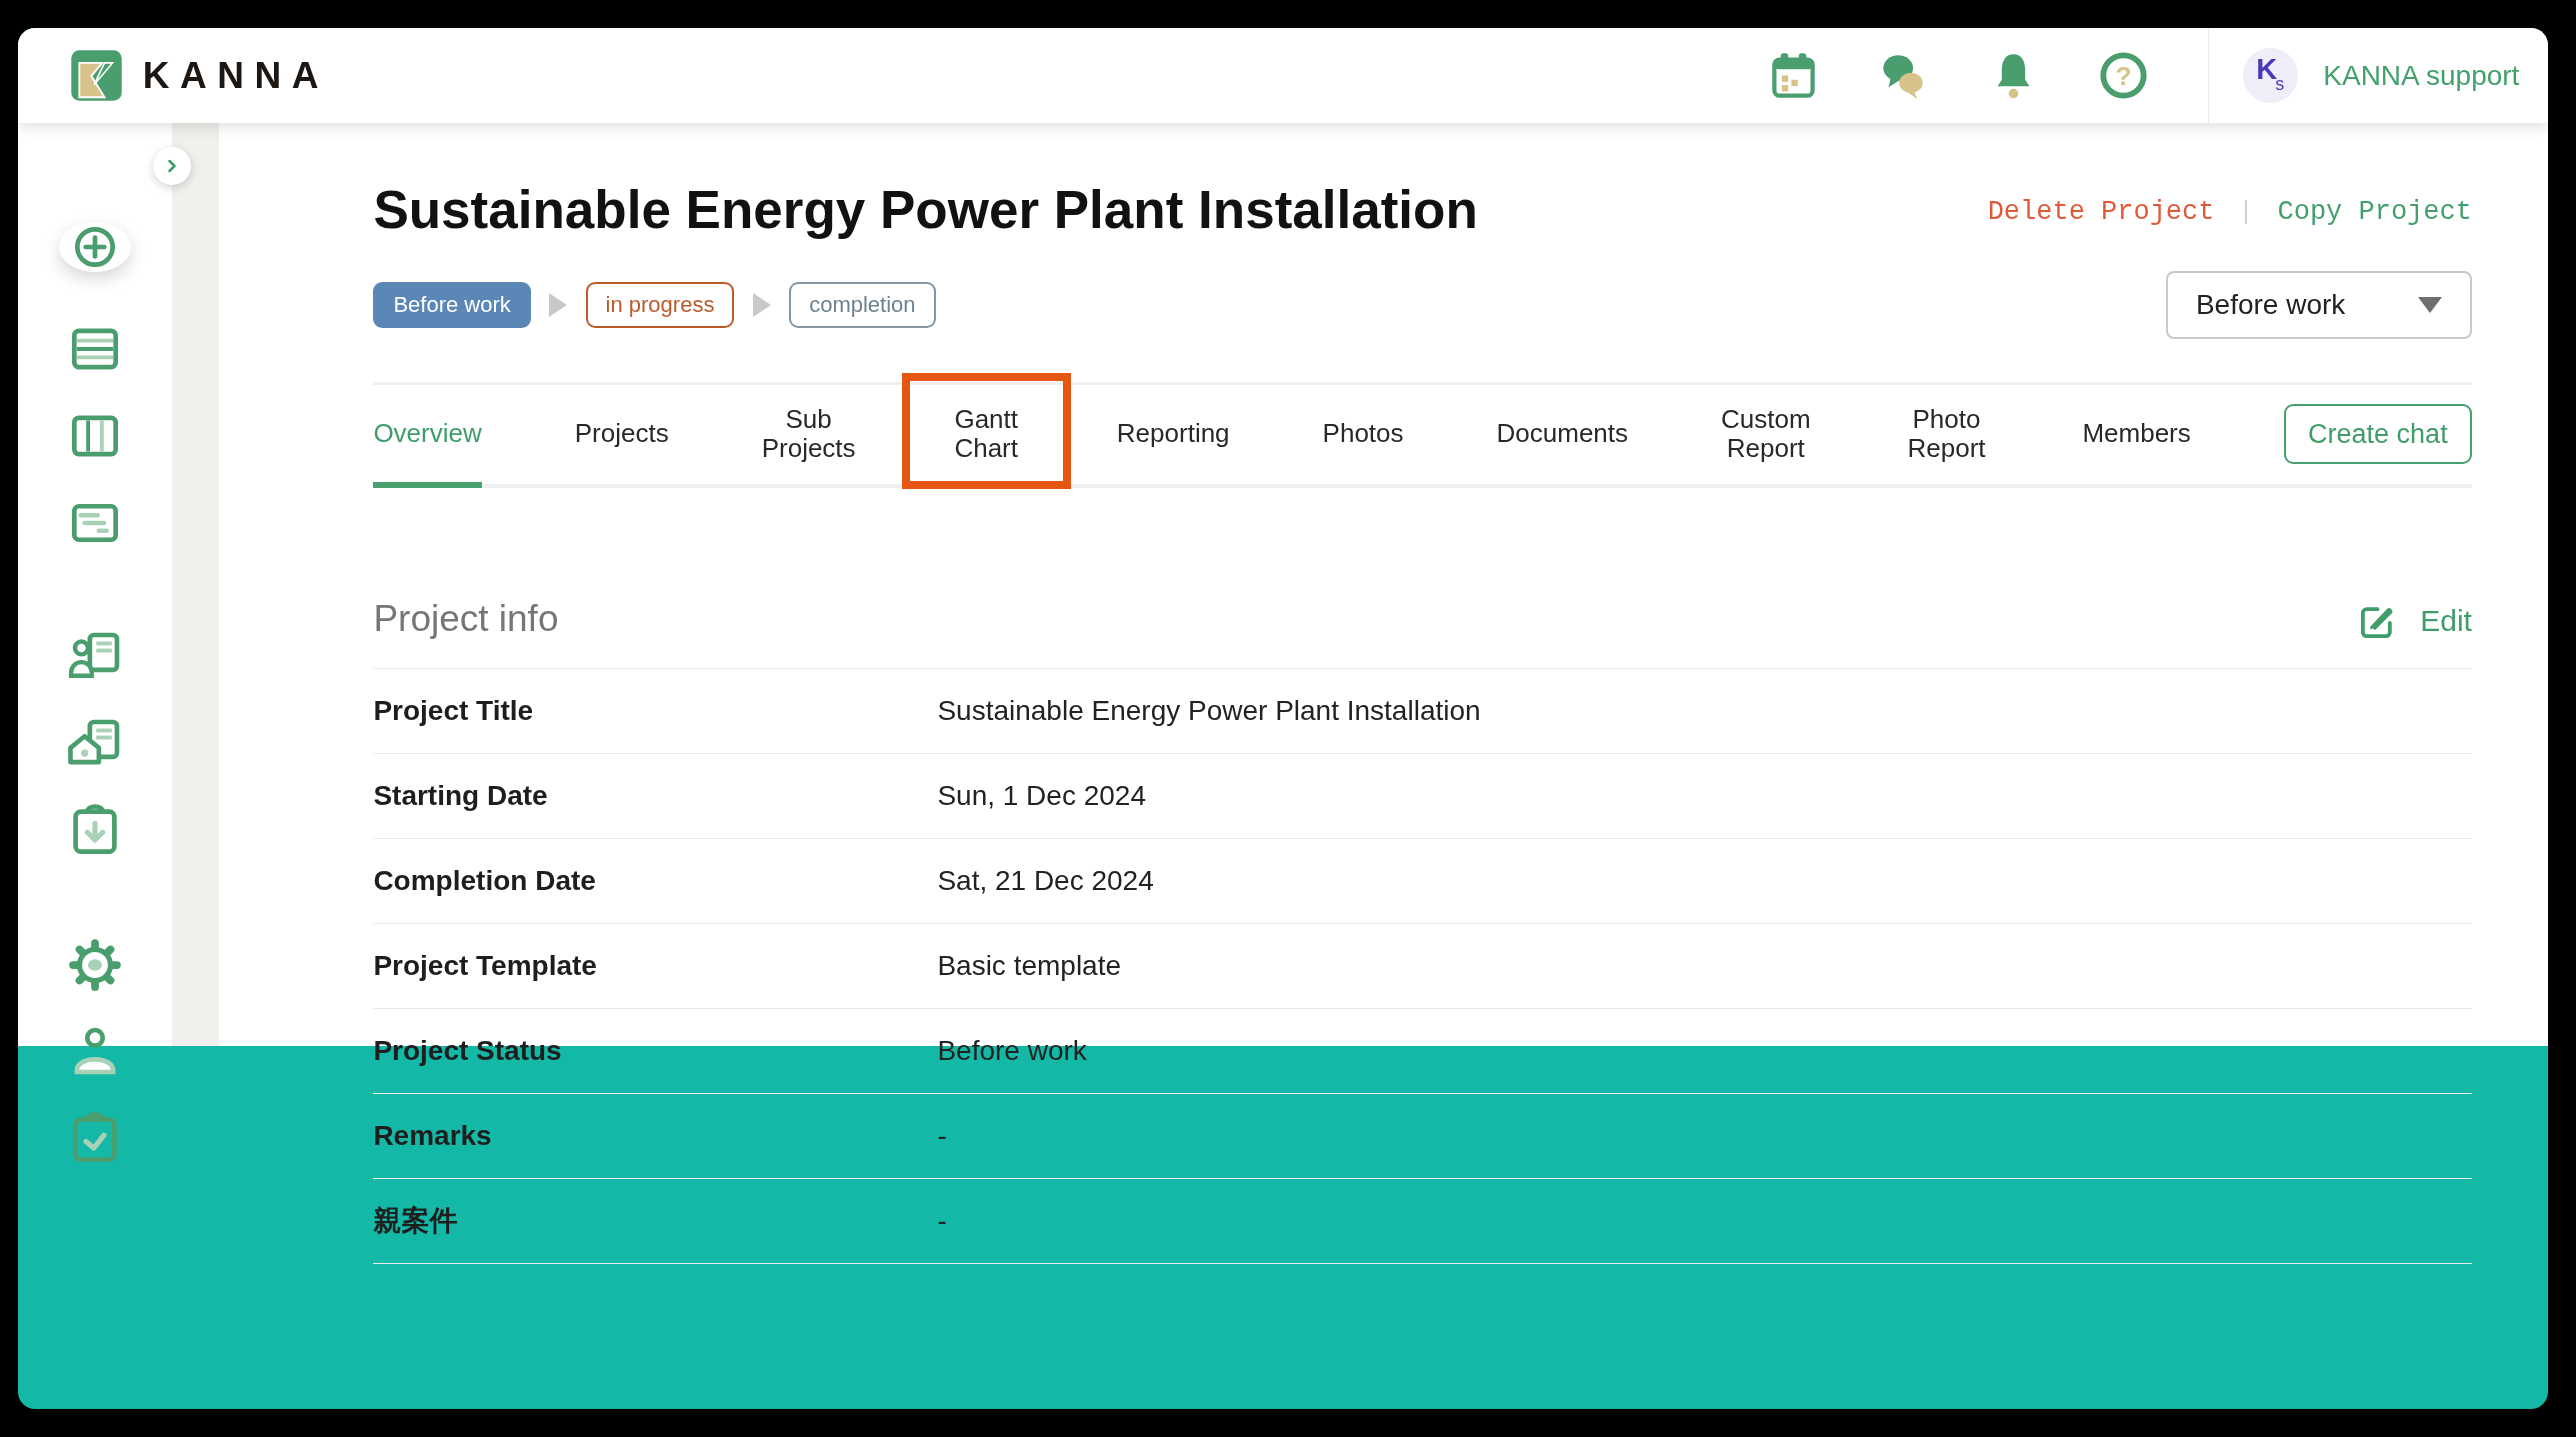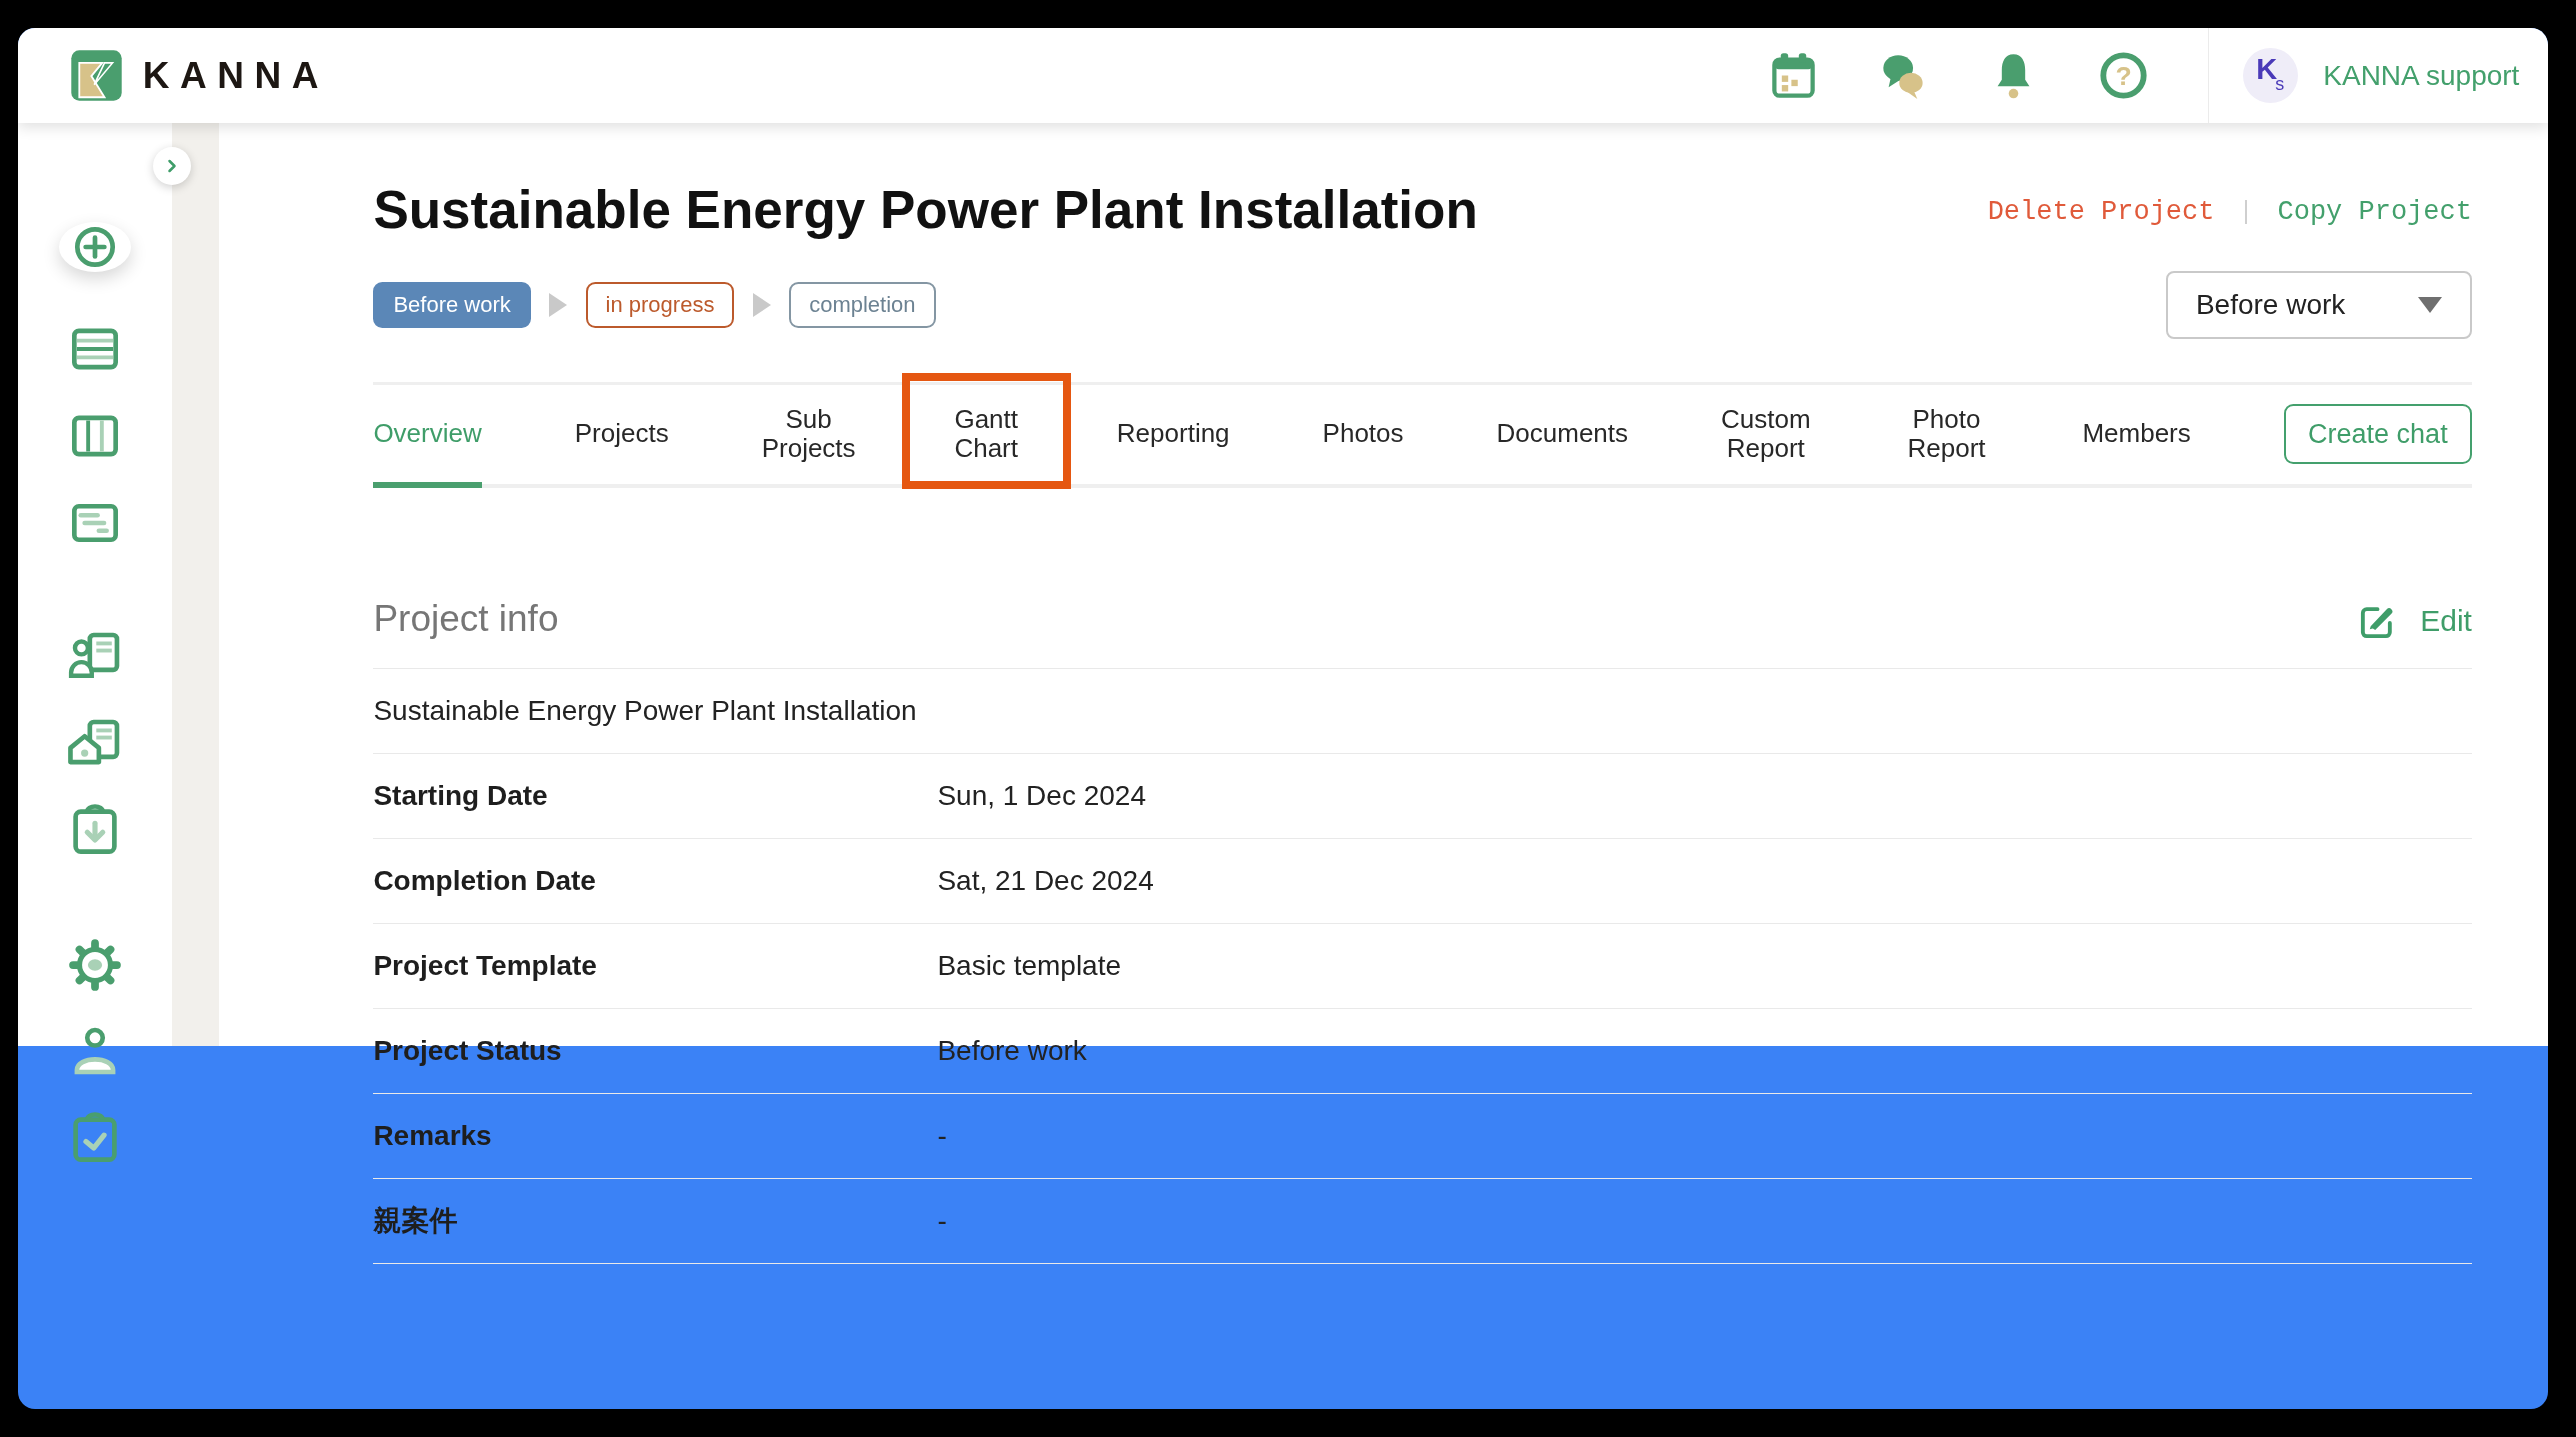--- a/index.html
+++ b/index.html
@@ -1,19 +1,19 @@
 <!DOCTYPE html>
 <html style="font-size:10.5px"><head>
 <meta charset="utf-8">
 <style>
   html,body{margin:0;padding:0;background:#000;}
   body{width:2576px;height:1437px;position:relative;overflow:hidden;
        font-family:"Liberation Sans",sans-serif;color:#222;}
   .window{position:absolute;left:18.4px;top:28px;width:2530px;height:1381px;
-          background:#3b82f6;border-radius:17px;overflow:hidden;}
+          background:#14b8a6;border-radius:17px;overflow:hidden;}
   
   .header{height:95px;display:flex;align-items:center;background:#fff;
           box-shadow:0 5.3px 13px rgba(0,0,0,.12);position:relative;z-index:10;
           padding-left:51px;}
   .logo{display:flex;align-items:center;}
   .logo svg{width:55px;height:55px;display:block;}
   .brand-text{font-size:37px;font-weight:800;letter-spacing:10.5px;color:#1d1713;margin-left:18.4px;}
   .header-right{margin-left:auto;display:flex;align-items:center;height:100%;}
   .hdr-icon{width:51px;height:51px;margin-right:59px;cursor:pointer;}
   .hdr-icon svg{width:100%;height:100%;display:block;}
@@ -296,20 +296,21 @@
           <svg viewBox="0 0 48 48">
             <path d="M40,26 v12 a5,5 0 0 1 -5,5 h-25 a5,5 0 0 1 -5,-5 v-25 a5,5 0 0 1 5,-5 h14" fill="none" stroke="#3f9d69" stroke-width="5" stroke-linecap="round"></path>
             <path d="M18,33 l-4,1.2 L15.2,30 L36,8 a4.2,4.2 0 0 1 6,6 L21,35 z" fill="#3f9d69"></path>
           </svg>
           <span>Edit</span>
         </div>
       </div>
 
       <div class="info-table">
         <div class="info-row">
+          <div class="info-label">Project Title</div>
           <div class="info-value">Sustainable Energy Power Plant Installation</div>
         </div>
         <div class="info-row">
           <div class="info-label">Starting Date</div>
           <div class="info-value">Sun, 1 Dec 2024</div>
         </div>
         <div class="info-row">
           <div class="info-label">Completion Date</div>
           <div class="info-value">Sat, 21 Dec 2024</div>
         </div>

